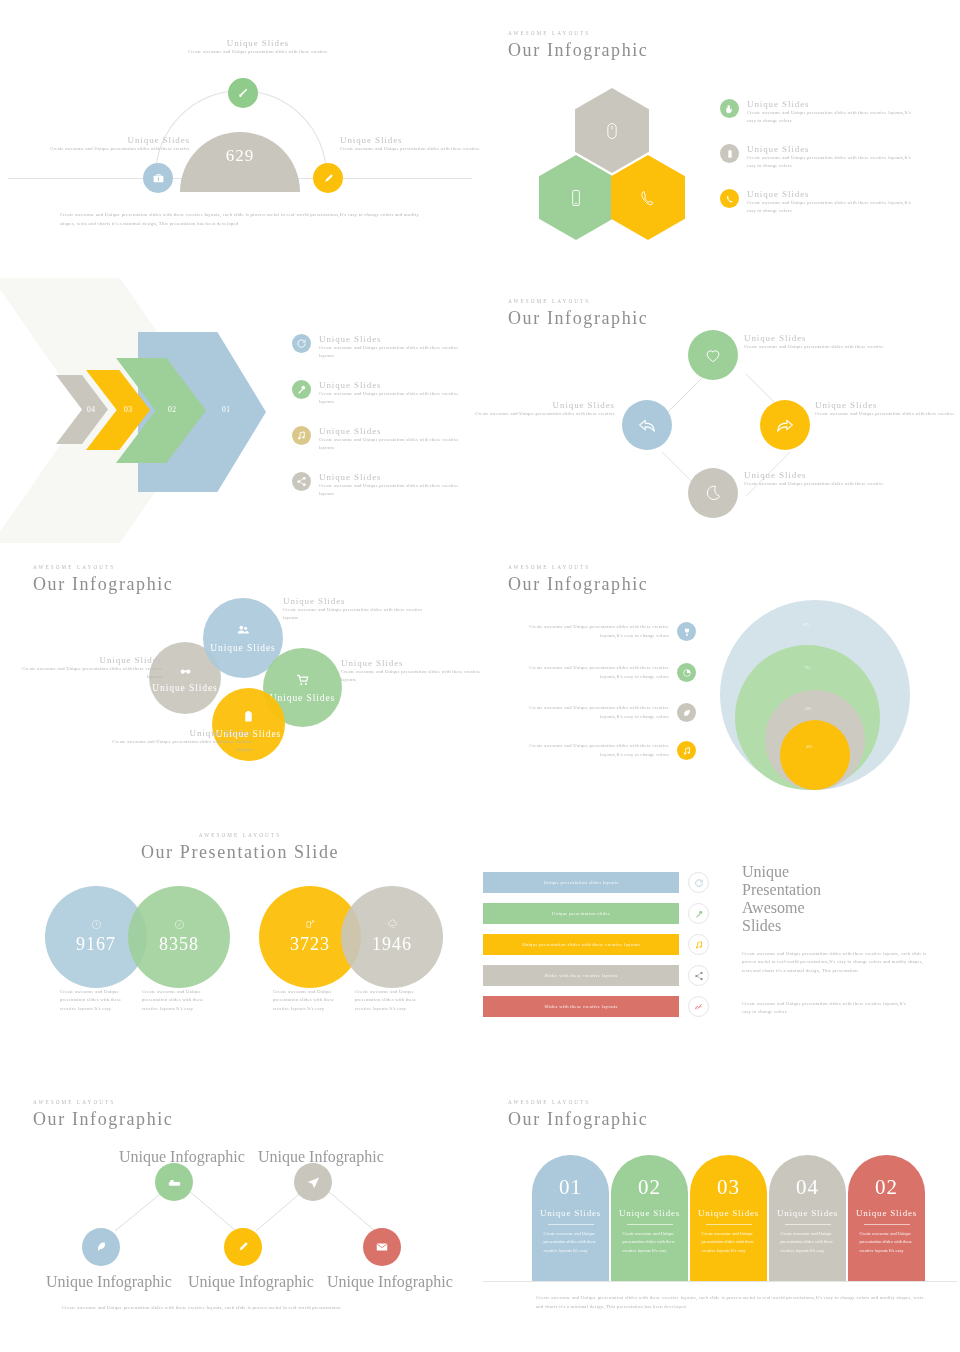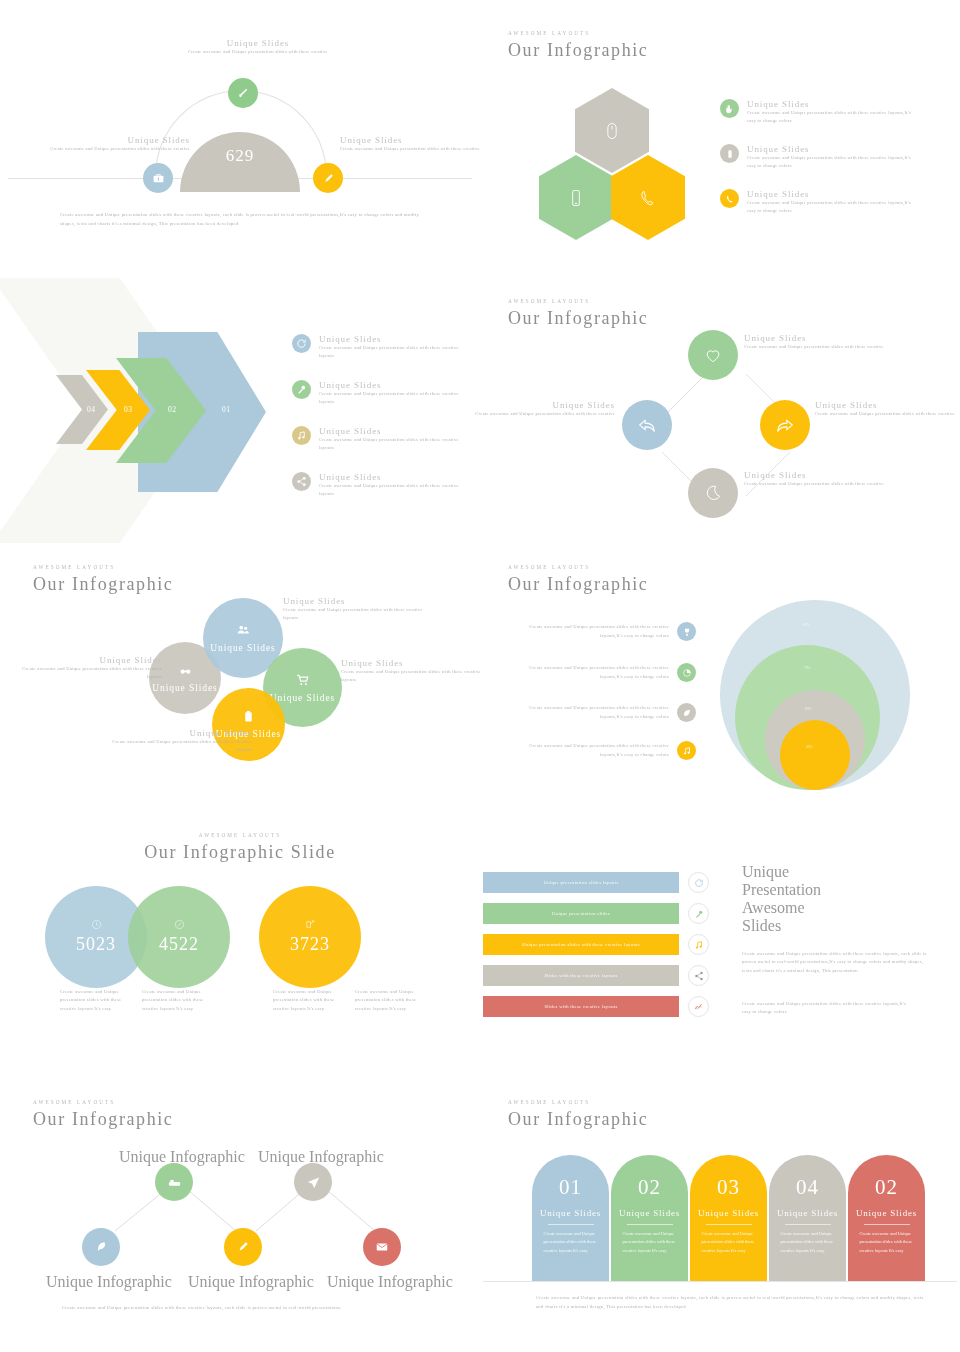--- a/index.html
+++ b/index.html
@@ -413,44 +413,51 @@
           <path d="M9 18V6l9-2v12" stroke="#fff" stroke-width="2" fill="none"></path>
           <circle cx="7" cy="18" r="2.5" fill="#fff"></circle>
           <circle cx="16" cy="16" r="2.5" fill="#fff"></circle>
         </svg>
     </div>
   </div>
 
   <div class="panel" id="p7">
     <div class="hdr">
       <div class="kicker center">AWESOME LAYOUTS</div>
-      <div class="ttl center">Our Infographic Slide</div>
+      <div class="ttl center">Our Presentation Slide</div>
     </div>
   </div>
   <div class="stat s1" style="position:absolute;left:45px;top:886px;background:rgba(171,201,218,.88);">
     <svg width="11" height="11" viewBox="0 0 24 24">
         <circle cx="12" cy="12" r="9" stroke="#fff" stroke-width="1.1" fill="none"></circle>
         <path d="M12 7v5l3 2" stroke="#fff" stroke-width="1.1" fill="none"></path>
       </svg>
-    <div class="n">5023</div>
+    <div class="n">9167</div>
   </div>
   <div class="stat s2" style="position:absolute;left:128px;top:886px;background:rgba(157,207,152,.88);">
     <svg width="11" height="11" viewBox="0 0 24 24">
         <circle cx="12" cy="12" r="9" stroke="#fff" stroke-width="1.1" fill="none"></circle>
         <path d="M15.5 8.5l-7 7" stroke="#fff" stroke-width="1.1"></path>
       </svg>
-    <div class="n">4522</div>
+    <div class="n">8358</div>
   </div>
   <div class="stat s3" style="position:absolute;left:259px;top:886px;background:rgba(252,192,10,.95);">
     <svg width="11" height="11" viewBox="0 0 24 24">
         <path d="M4 6h8v12H4z" stroke="#fff" stroke-width="1.3" fill="none"></path>
         <path d="M12 11l7-7" stroke="#fff" stroke-width="1.3"></path>
         <path d="M15 4h4v4" stroke="#fff" stroke-width="1.3" fill="none"></path>
       </svg>
     <div class="n">3723</div>
+  </div>
+  <div class="stat s4" style="position:absolute;left:341px;top:886px;background:rgba(201,198,189,.9);">
+    <svg width="11" height="11" viewBox="0 0 24 24">
+        <path d="M6 14a4 4 0 0 1 1-7.8A5 5 0 0 1 17 7a3.5 3.5 0 0 1 1 7z" stroke="#fff" stroke-width="1.1" fill="none"></path>
+        <path d="M8 17v2M12 17v2.5M16 17v2" stroke="#fff" stroke-width="1.1"></path>
+      </svg>
+    <div class="n">1946</div>
   </div>
   <div class="us-p" style="position:absolute;left:60px;top:988px;width:72px;">Create awesome and Unique presentation slides with these creative layouts It's easy</div>
   <div class="us-p" style="position:absolute;left:142px;top:988px;width:72px;">Create awesome and Unique presentation slides with these creative layouts It's easy</div>
   <div class="us-p" style="position:absolute;left:273px;top:988px;width:72px;">Create awesome and Unique presentation slides with these creative layouts It's easy</div>
   <div class="us-p" style="position:absolute;left:355px;top:988px;width:72px;">Create awesome and Unique presentation slides with these creative layouts It's easy</div>
 
   <div class="panel" id="p8"></div>
   <div class="barrow b1" style="position:absolute;left:483px;top:872px;">
     <div class="bar" style="width:196px;background:#abc9da;">
         <span>Unique presentation slides layouts</span>

